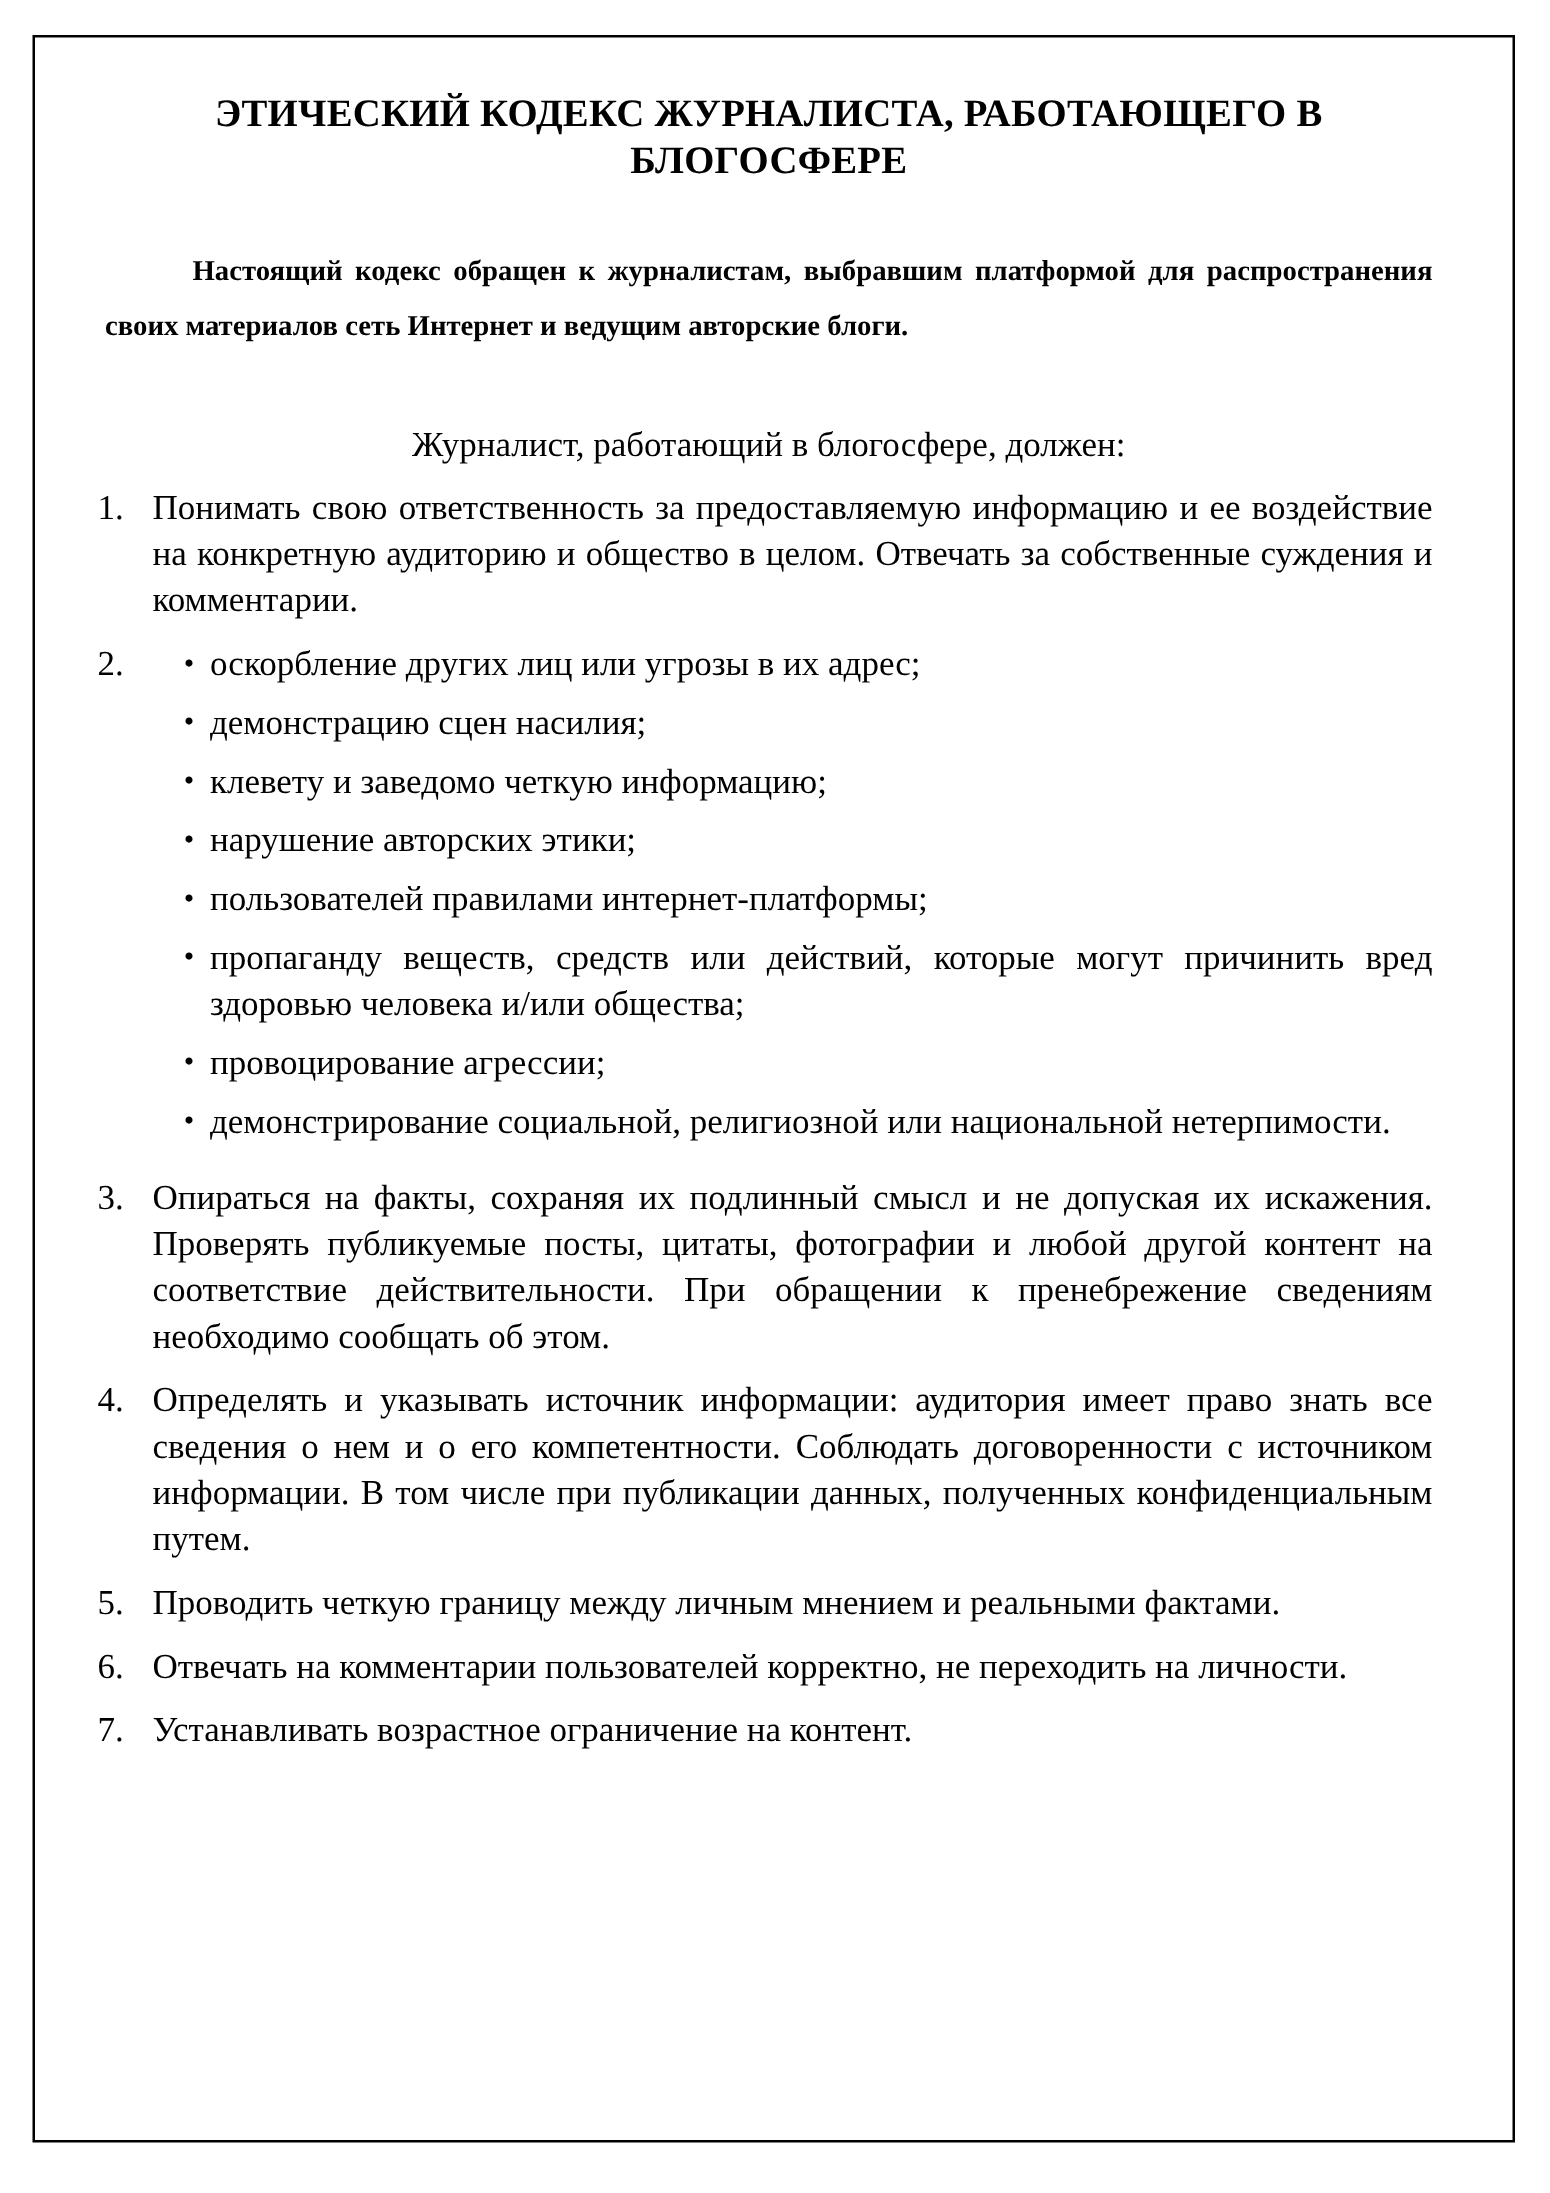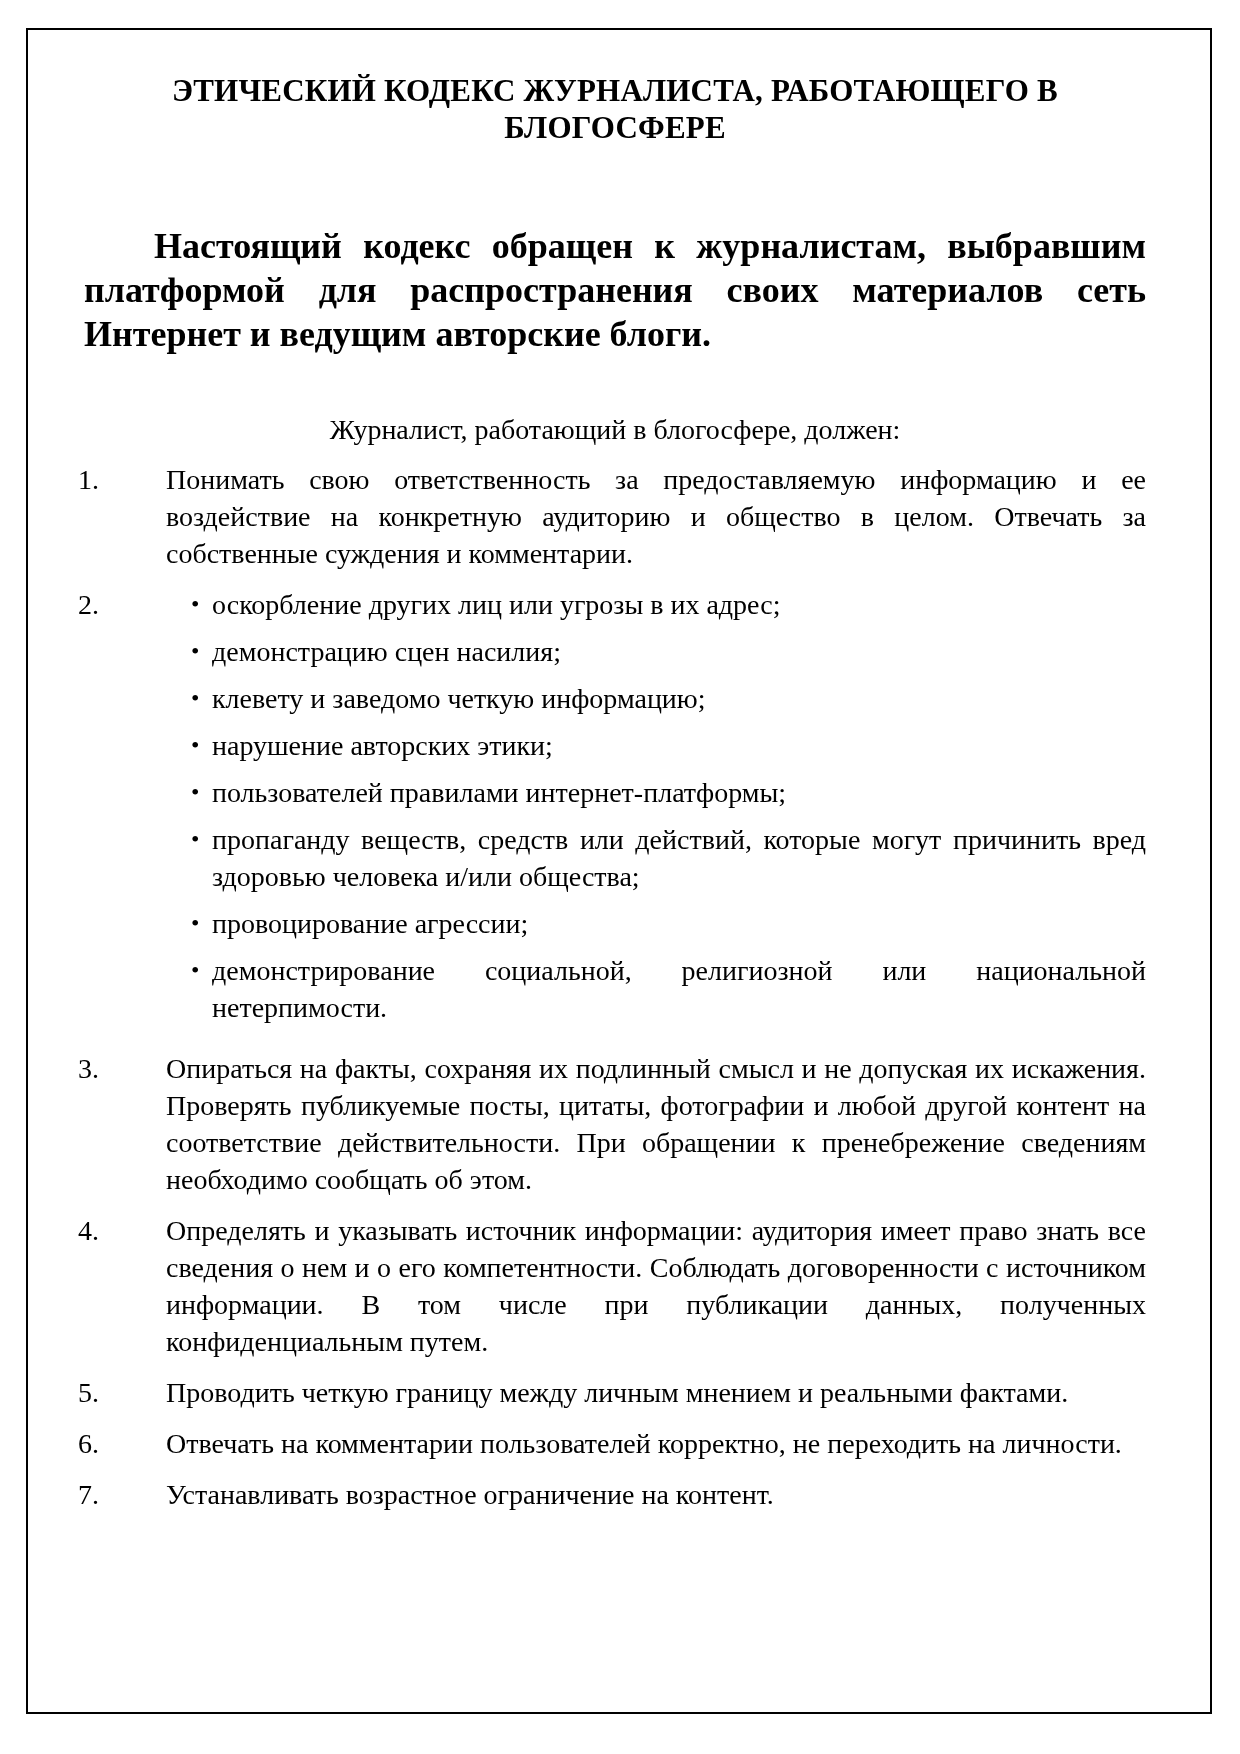--- a/index.html
+++ b/index.html
@@ -20,30 +20,30 @@
     position: absolute;
     left: 26px;
     top: 28px;
     width: 1186px;
     height: 1686px;
     border: 2px solid #000000;
     box-sizing: border-box;
     padding: 42px 64px 0 56px;
   }
   .doc-title {
-    margin: 0 0 78px 0;
+    margin: 0 0 49px 0;
     font-size: 31px;
     font-weight: bold;
     line-height: 37px;
     text-align: center;
     letter-spacing: 0.2px;
   }
   .intro {
     margin: 0 0 14px 0;
-    font-size: 36px;
+    font-size: 23px;
     font-weight: bold;
     line-height: 44px;
     text-align: justify;
     text-indent: 70px;
   }
   .list-heading {
     margin: 55px 0 13px 0;
     font-size: 28px;
     font-weight: normal;
     line-height: 37px;
@@ -57,21 +57,20 @@
     margin-bottom: 14px;
     font-size: 28px;
     line-height: 37px;
   }
   .num {
     flex: none;
     width: 44px;
   }
   .itext {
     flex: 1;
-    margin-left: 44px;
   }
   .itext p {
     margin: 0;
     text-align: justify;
   }
   .sub-heading {
     margin: 12px 0 14px 0 !important;
     text-align: left !important;
   }
   .bullets {

